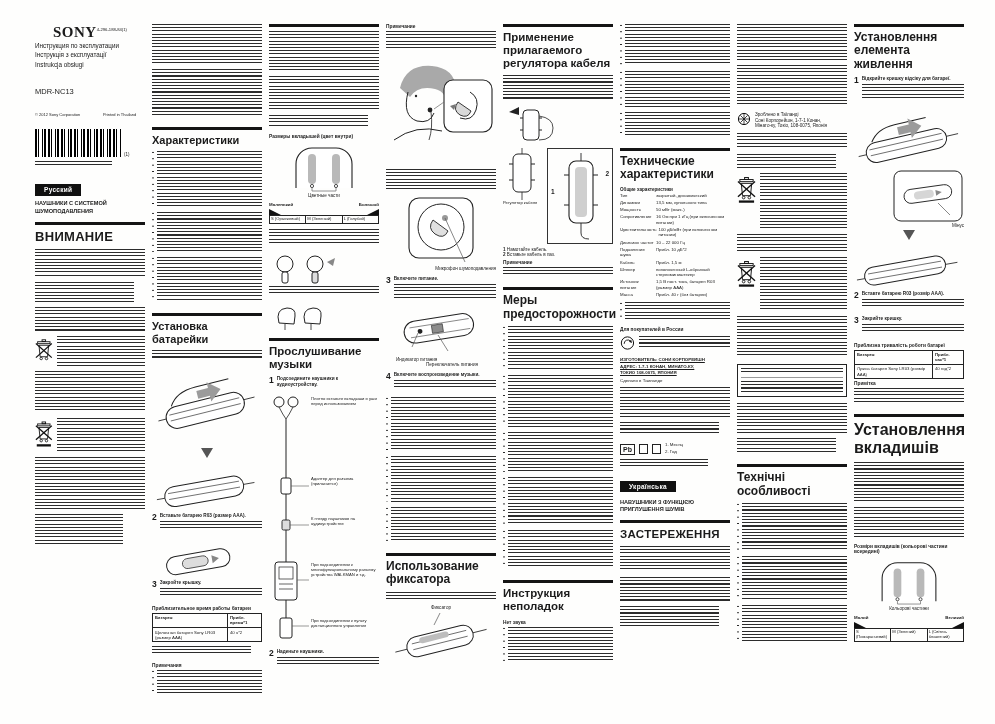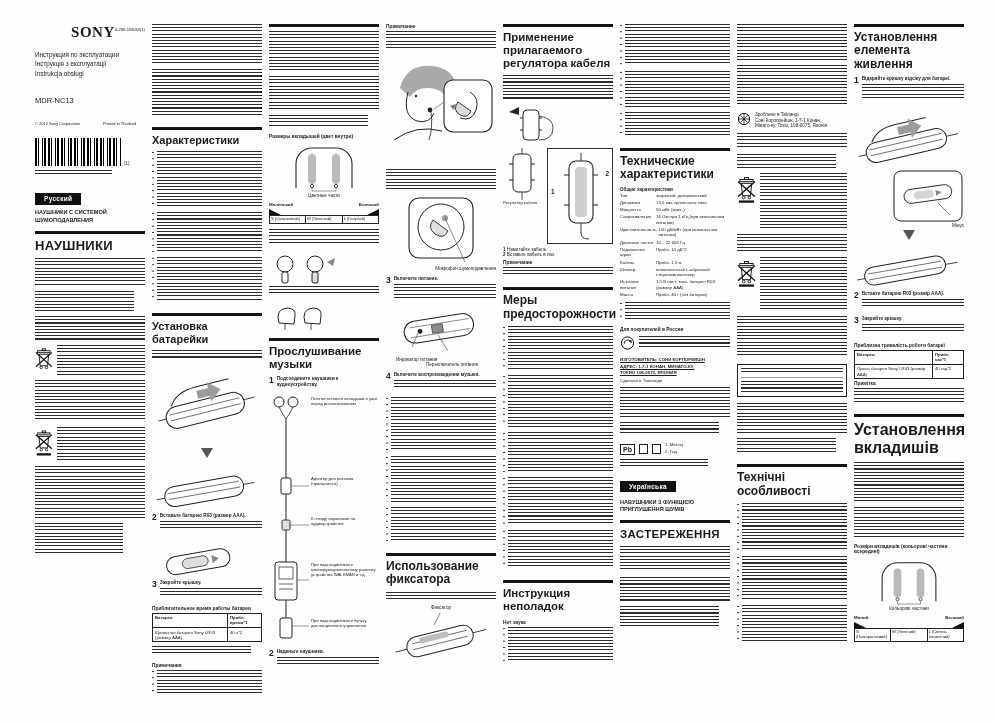--- a/index.html
+++ b/index.html
@@ -21,21 +21,21 @@
   .tx{background-image:repeating-linear-gradient(#2c2c2c 0 1.1px,transparent 1.1px 3.2px);margin:0 0 5px;width:100%}
   .bl{background-image:radial-gradient(circle at 1px 1.2px,#222 .75px,transparent .85px),repeating-linear-gradient(#2c2c2c 0 1.1px,transparent 1.1px 3.2px);background-size:3px 6.4px,calc(100% - 5px) 100%;background-position:0 0,5px 0;background-repeat:repeat-y,no-repeat}
   .w90{width:90%}.w80{width:80%}.w70{width:70%}
   
   .step{display:flex;gap:3px;margin:0 0 4px}
   .num{font-size:8.5px;font-weight:bold;line-height:1;flex:0 0 auto}
   .stept{font-size:4.7px;font-weight:bold;line-height:1.25;margin-bottom:2px}
   
   .badge{display:inline-block;background:#101010;color:#fff;font-size:6.5px;font-weight:bold;padding:2px 9px 2.5px;letter-spacing:.3px}
   
-  .brandrow{display:flex;justify-content:flex-end;align-items:flex-start;margin-bottom:9px}
+  .brandrow{display:flex;justify-content:center;align-items:flex-start;margin-bottom:0}
   .sony{font-family:"Liberation Serif",serif;font-weight:bold;font-size:15px;letter-spacing:.5px;transform:scaleY(.92)}
   .partno{font-size:4.2px;margin-top:3px}
   .doctitle{font-size:13px;line-height:1.2;letter-spacing:.2px;margin-bottom:10px}
   .subs{font-size:6.3px;line-height:1.5;margin-bottom:18px}
   .model{font-size:7.5px;margin-bottom:16px}
   .copy{font-size:4px;margin-bottom:12px;display:flex;justify-content:space-between;width:92%}
   .barcodewrap{display:flex;align-items:flex-end;gap:3px;margin-bottom:4px}
   .barcode{width:86px;height:28px;background:repeating-linear-gradient(90deg,#000 0 2px,#fff 2px 3px,#000 3px 3.8px,#fff 3.8px 7px,#000 7px 8px,#fff 8px 9px,#000 9px 11px,#fff 11px 13px)}
   .bsuffix{font-size:4.5px}
   .producttype{font-size:5.6px;font-weight:bold;line-height:1.3;margin-top:4px}
@@ -94,21 +94,21 @@
     <div class="barcodewrap">
       <div class="barcode"></div>
       <span class="bsuffix">(1)</span>
     </div>
     <div class="tx w70" style="height:4px"></div>
     <div style="margin-top:8px">
       <span class="badge">Русский</span>
     </div>
     <div class="producttype">НАУШНИКИ С СИСТЕМОЙ ШУМОПОДАВЛЕНИЯ</div>
     <div class="rule"></div>
-    <div class="h1">НАУШНИКИ</div>
+    <div class="h1">ВНИМАНИЕ</div>
     <div class="tx" style="height:28px"></div>
     <div class="tx w90" style="height:20px"></div>
     <div class="tx" style="height:24px"></div>
     <div class="iconp">
       <svg width="22" height="30" viewBox="0 0 20 27">
         <rect x="8" y="0.8" width="4" height="2" fill="none" stroke="#111" stroke-width="1"></rect>
         <rect x="3" y="3" width="14" height="2.2" fill="none" stroke="#111" stroke-width="1"></rect>
         <path d="M4.5 7 h11 l-1.3 13 h-8.4 z" fill="none" stroke="#111" stroke-width="1"></path>
         <circle cx="7" cy="22" r="1.4" fill="none" stroke="#111" stroke-width=".9"></circle>
         <circle cx="13" cy="22" r="1.4" fill="none" stroke="#111" stroke-width=".9"></circle>

